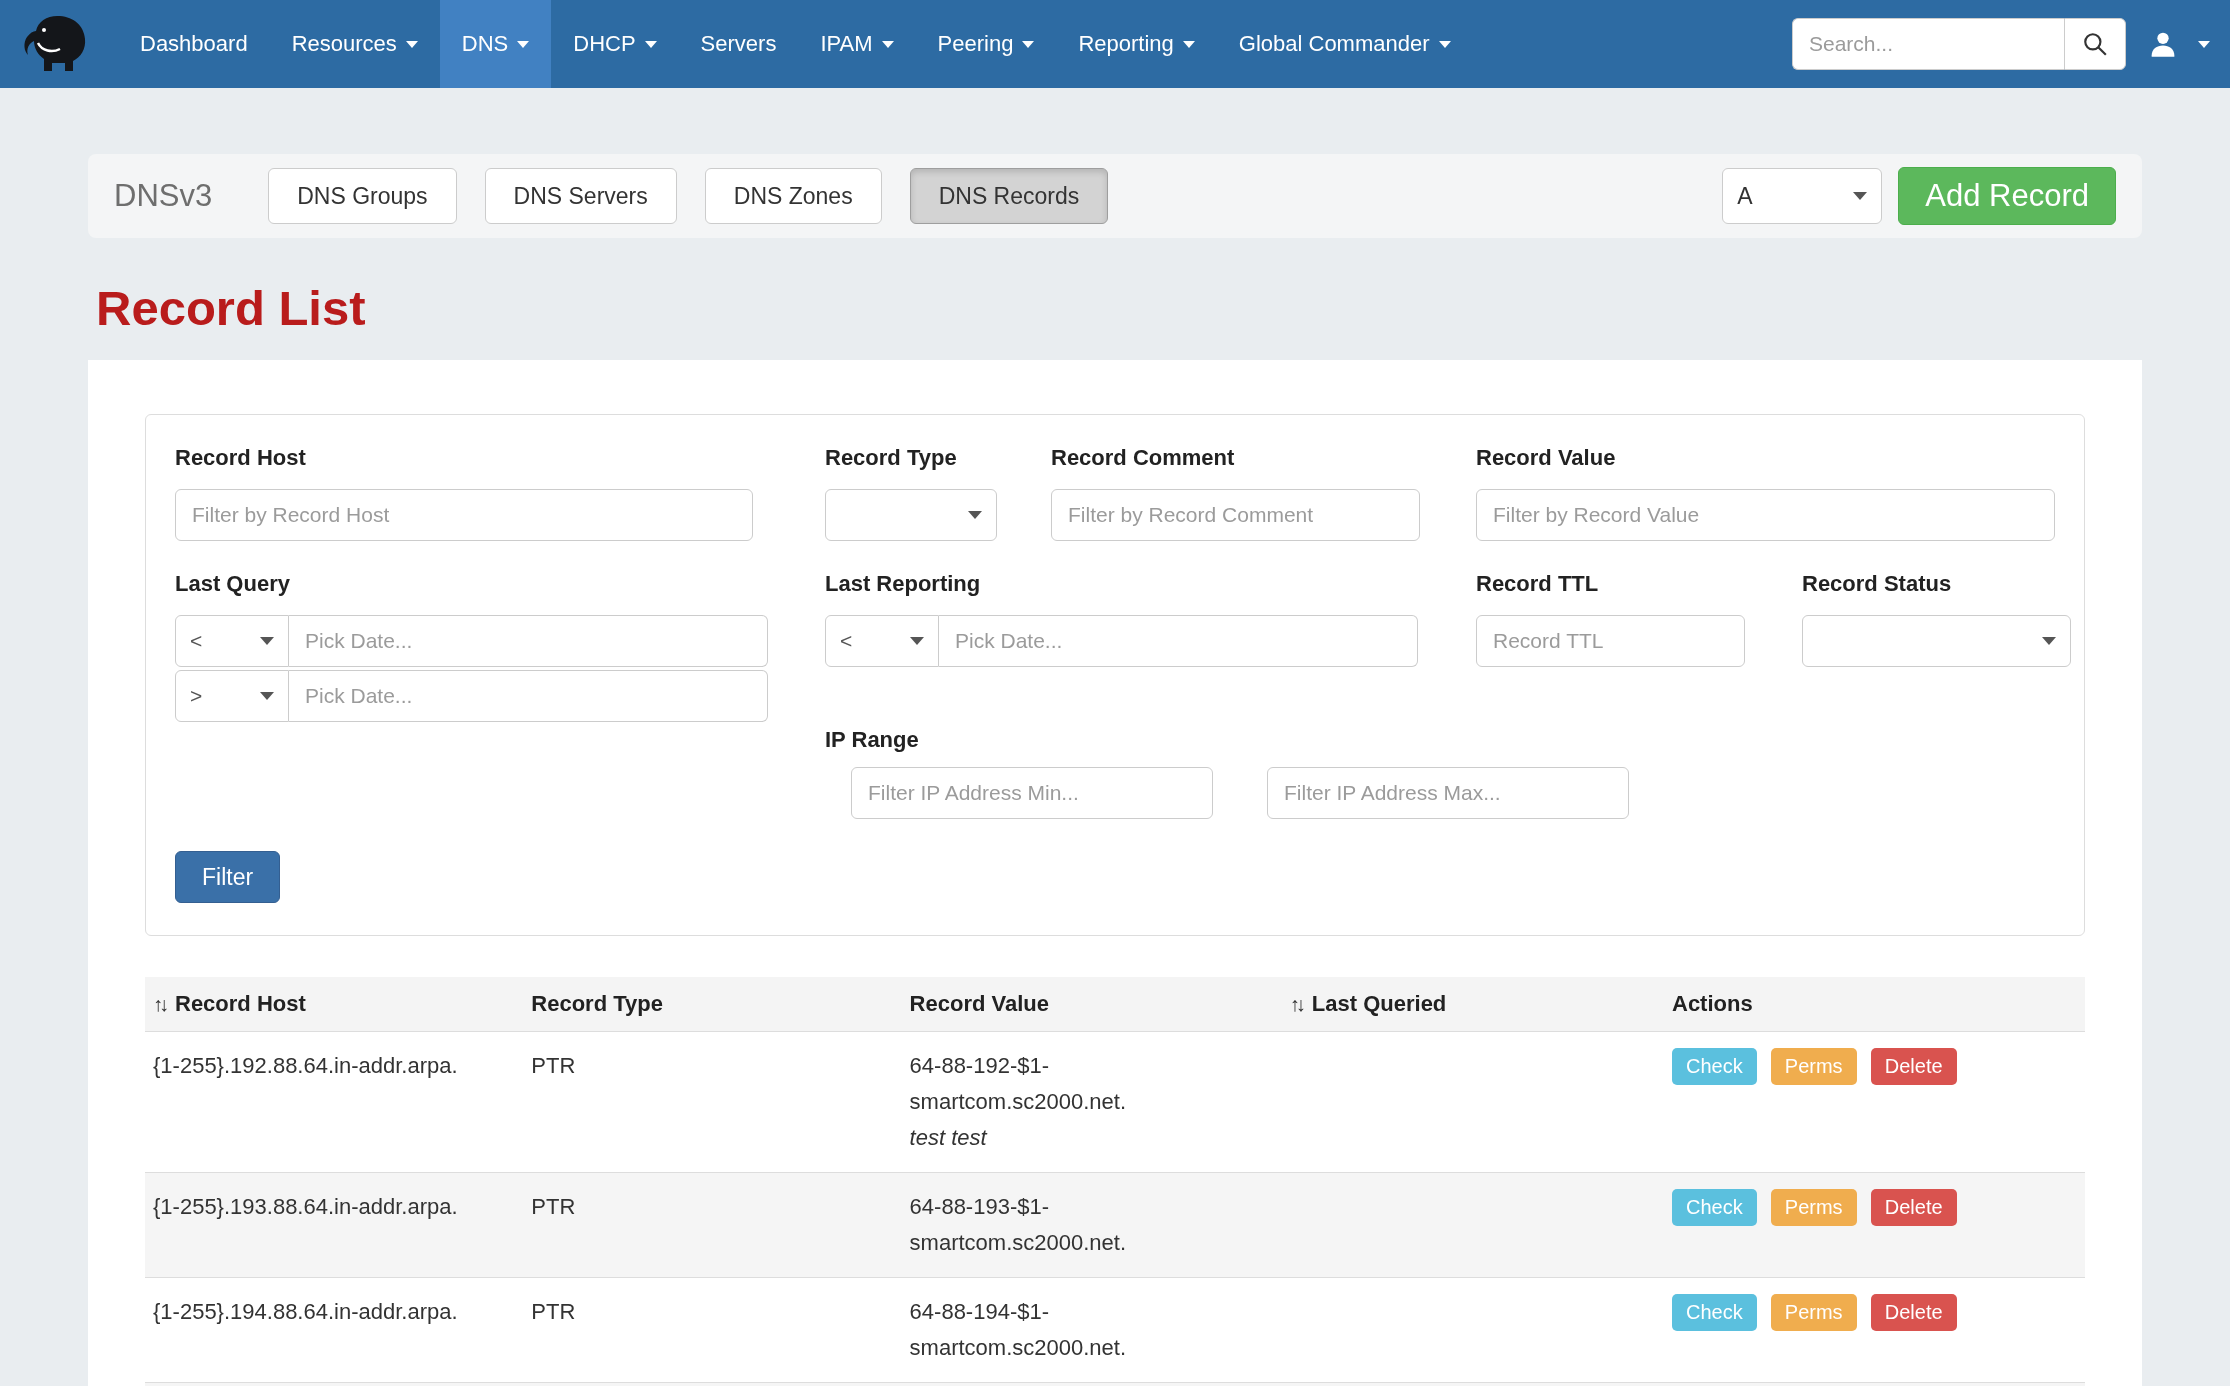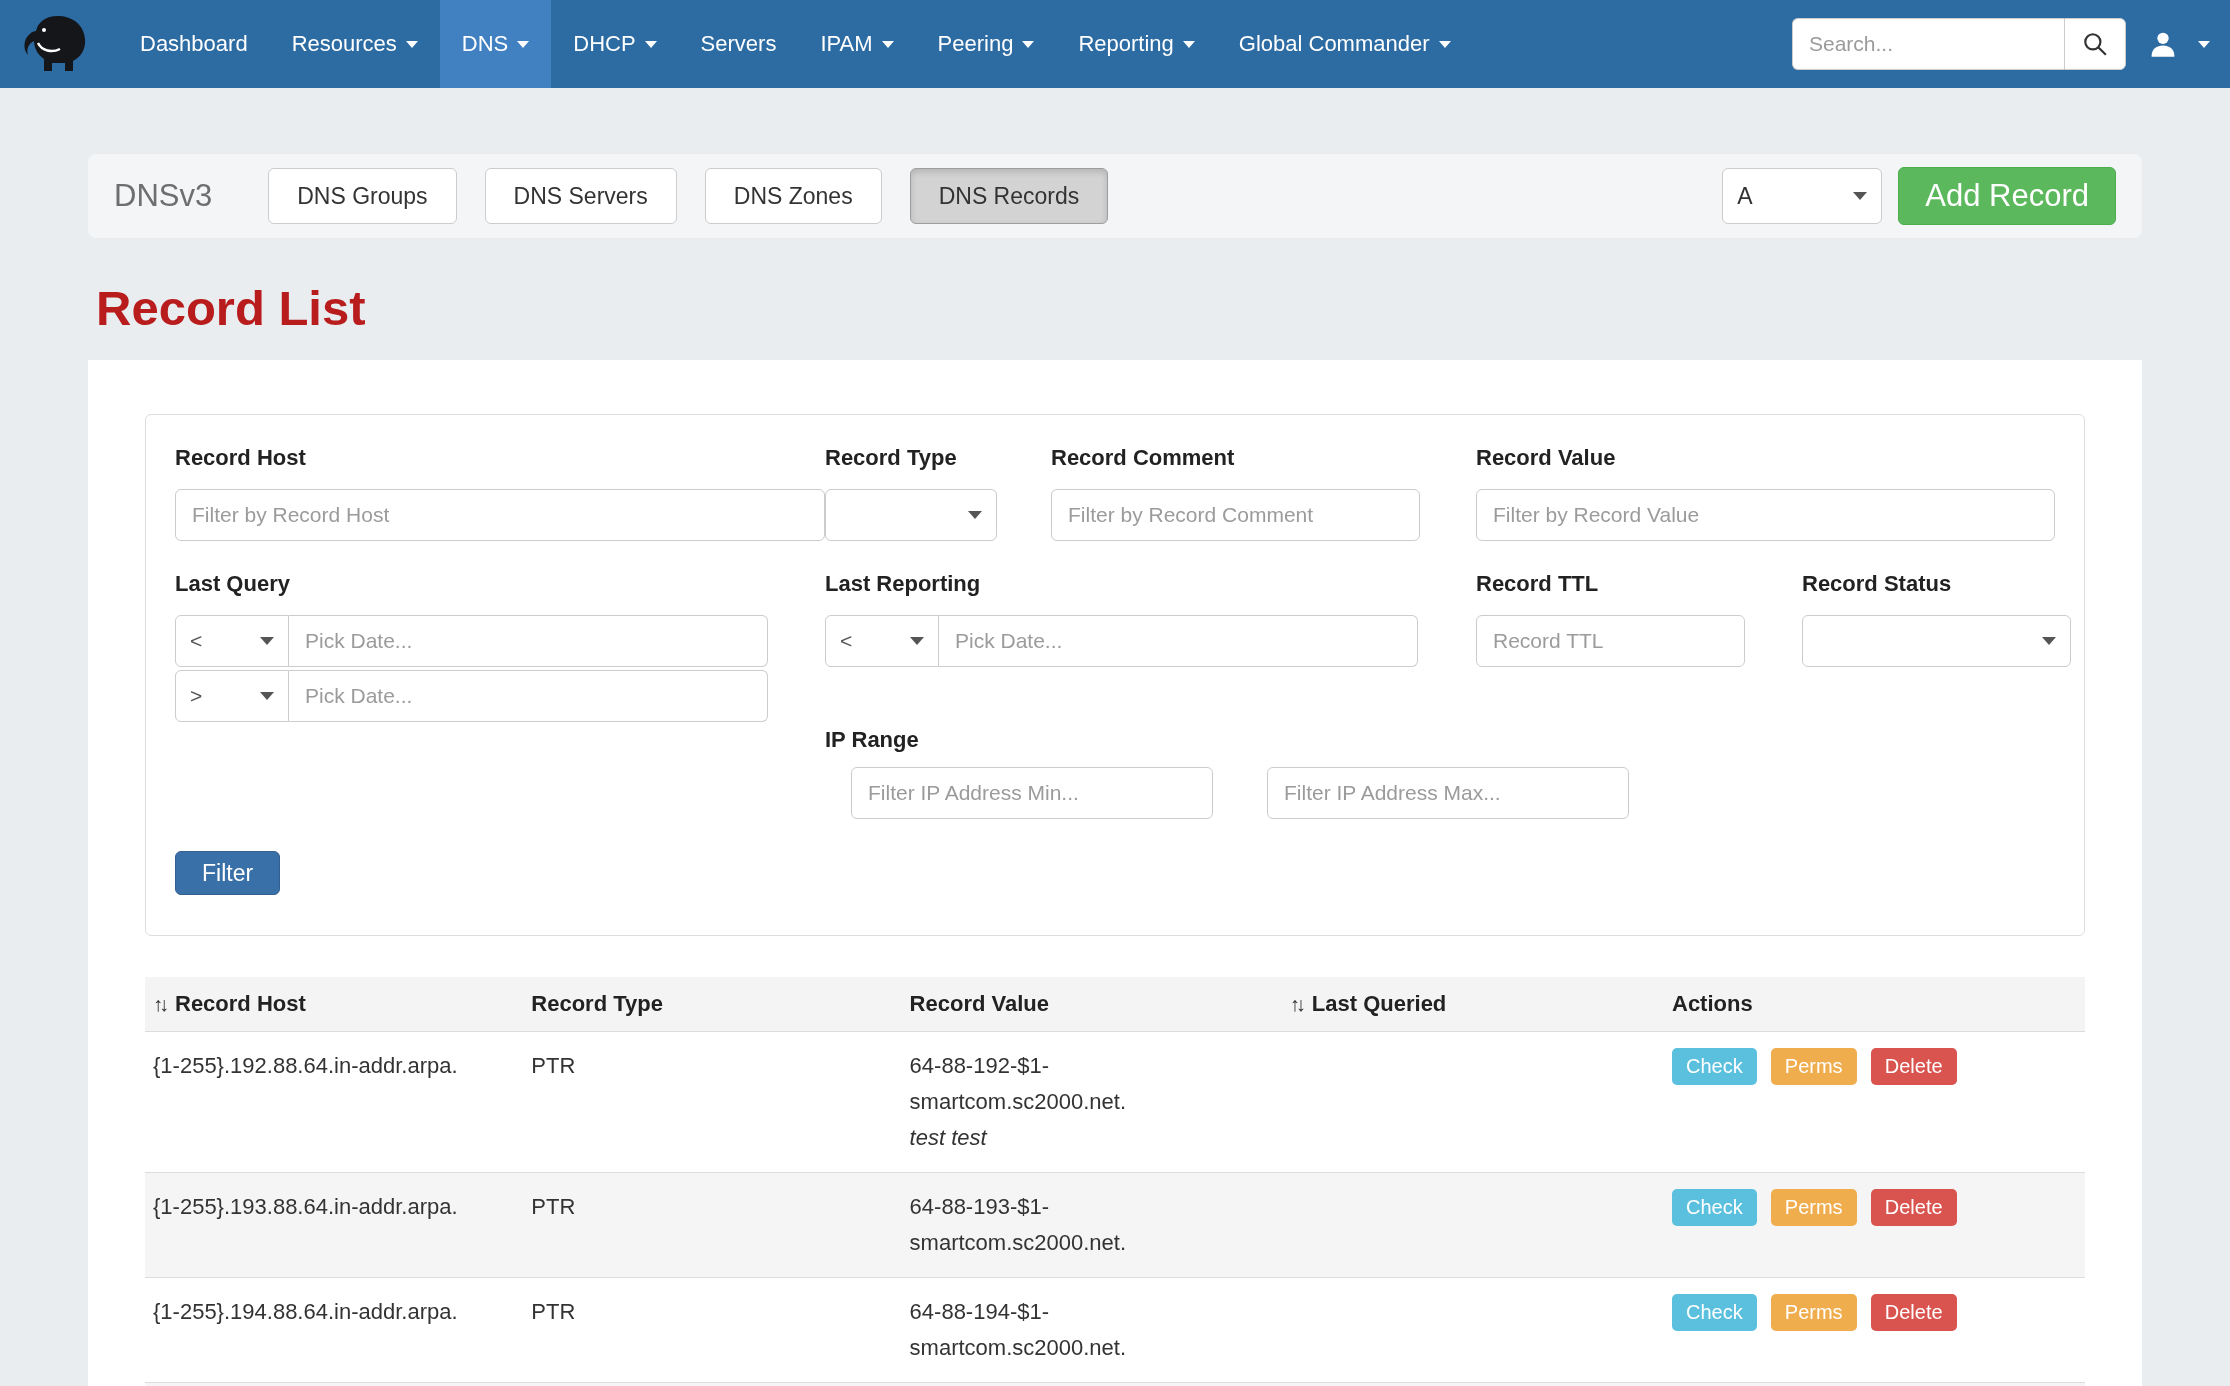--- a/index.html
+++ b/index.html
@@ -76,37 +76,37 @@
   .flabel { position: absolute; font-size: 22px; font-weight: 700; color: #222; white-space: nowrap; }
   .tinput {
     position: absolute; border: 1px solid #ccc; border-radius: 6px; height: 52px;
     padding: 0 16px; font-size: 21px; color: #555; outline: none;
     font-family: "Liberation Sans", sans-serif;
   }
   .fselect.abs { position: absolute; height: 52px; }
   .attach-left { border-radius: 6px 0 0 6px; }
   .attach-right { border-radius: 0 6px 6px 0; border-left: none; }
 
-  .p-host-l {left:29px;top:30px} .p-host-i {left:29px;top:74px;width:650px}
+  .p-host-l {left:29px;top:30px} .p-host-i {left:29px;top:74px;width:578px}
   .p-type-l {left:679px;top:30px} .p-type-s {left:679px;top:74px;width:172px}
   .p-comment-l {left:905px;top:30px} .p-comment-i {left:905px;top:74px;width:369px}
   .p-value-l {left:1330px;top:30px} .p-value-i {left:1330px;top:74px;width:579px}
   .p-lq-l {left:29px;top:156px}
   .p-lq-s1 {left:29px;top:200px;width:114px} .p-lq-i1 {left:143px;top:200px;width:479px}
   .p-lq-s2 {left:29px;top:255px;width:114px} .p-lq-i2 {left:143px;top:255px;width:479px}
   .p-lm-l {left:679px;top:156px}
   .p-lm-s {left:679px;top:200px;width:114px} .p-lm-i {left:793px;top:200px;width:479px}
   .p-ttl-l {left:1330px;top:156px} .p-ttl-i {left:1330px;top:200px;width:269px}
   .p-st-l {left:1656px;top:156px} .p-st-s {left:1656px;top:200px;width:269px}
   .p-ip-l {left:679px;top:312px}
   .p-ip-i1 {left:705px;top:352px;width:362px} .p-ip-i2 {left:1121px;top:352px;width:362px}
   .btn-filter {
     position: absolute; left: 29px; top: 436px;
     background: #3a70a8; color: #fff; border: 1px solid #345f91; border-radius: 6px;
-    height: 44px; padding: 0 26px; font-size: 23px; cursor: pointer;
+    height: 52px; padding: 0 26px; font-size: 23px; cursor: pointer;
     font-family: "Liberation Sans", sans-serif;
   }
 
   
   .table-wrap { margin-top: 41px; }
   table { width: 100%; border-collapse: collapse; font-size: 22px; }
   thead th {
     background: #f4f4f4; text-align: left; font-weight: 700; color: #222;
     padding: 14px 0 14px 8px; border-bottom: 1px solid #ddd; cursor: default;
   }

